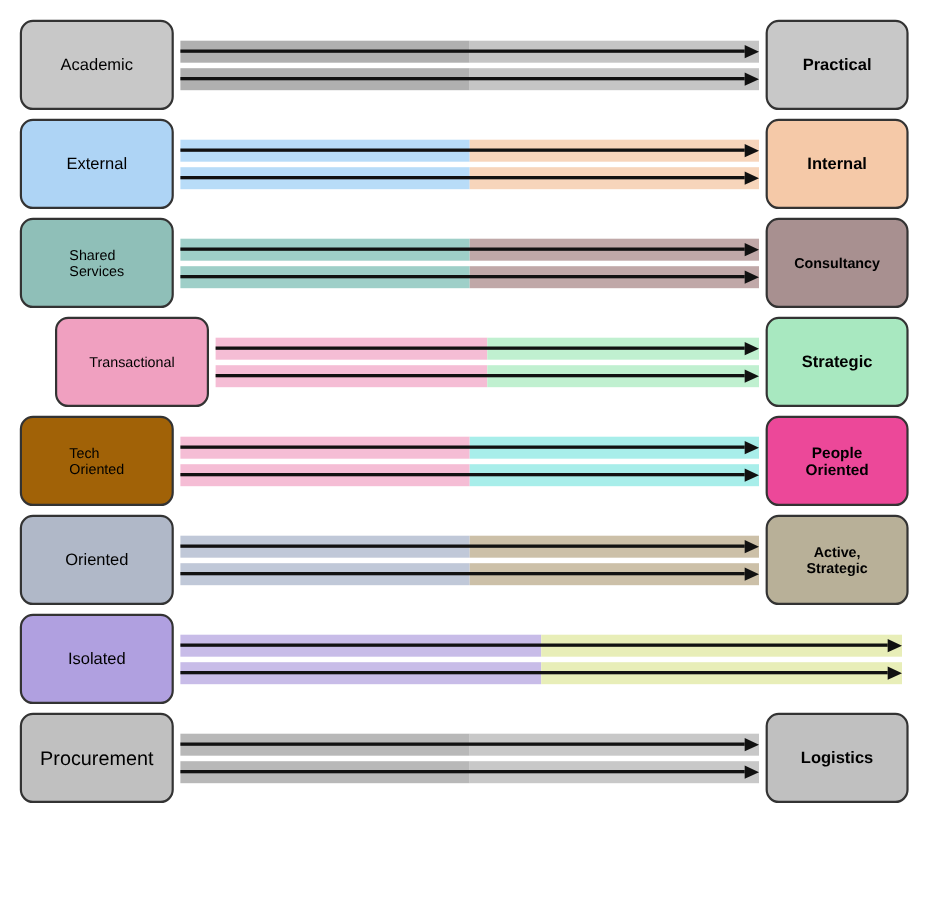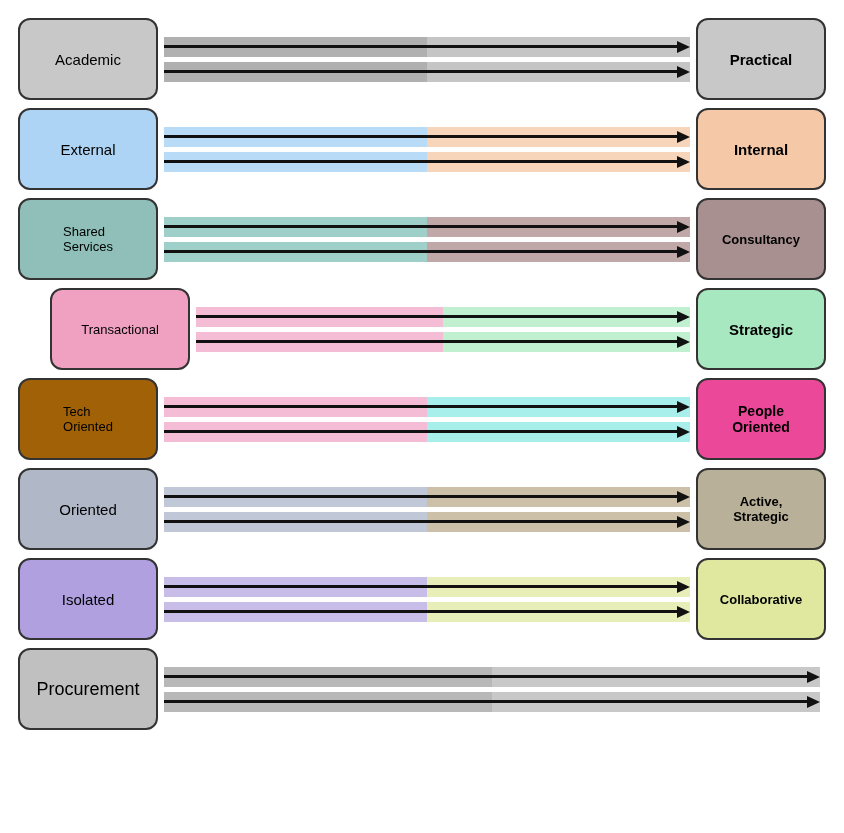--- a/index.html
+++ b/index.html
@@ -255,21 +255,20 @@
         </div>
         <div class="single-bar-row">
           <div class="seg-left" style="background-color: rgb(200, 188, 232);"></div>
           <div class="seg-right" style="background-color: rgb(232, 238, 184);"></div>
           <div class="arrow-row">
             <div class="line"></div>
             <div class="head"></div>
           </div>
         </div>
       </div>
-      <div class="right-box" style="background-color: rgb(224, 232, 160); white-space: pre-line; font-size: 13px;">Collaborative</div>
     </div>
     <div class="row-container-wrapper">
       <div class="left-box" style="background-color: rgb(192, 192, 192); white-space: pre-line; font-size: 18px;">Procurement</div>
       <div class="bars-and-arrows">
         <div class="single-bar-row">
           <div class="seg-left" style="background-color: rgb(184, 184, 184);"></div>
           <div class="seg-right" style="background-color: rgb(200, 200, 200);"></div>
           <div class="arrow-row">
             <div class="line"></div>
             <div class="head"></div>
@@ -277,14 +276,15 @@
         </div>
         <div class="single-bar-row">
           <div class="seg-left" style="background-color: rgb(184, 184, 184);"></div>
           <div class="seg-right" style="background-color: rgb(200, 200, 200);"></div>
           <div class="arrow-row">
             <div class="line"></div>
             <div class="head"></div>
           </div>
         </div>
       </div>
+      <div class="right-box" style="background-color: rgb(192, 192, 192); white-space: pre-line; font-size: 15px;">Logistics</div>
     </div>
   </div>
 
 </body></html>

